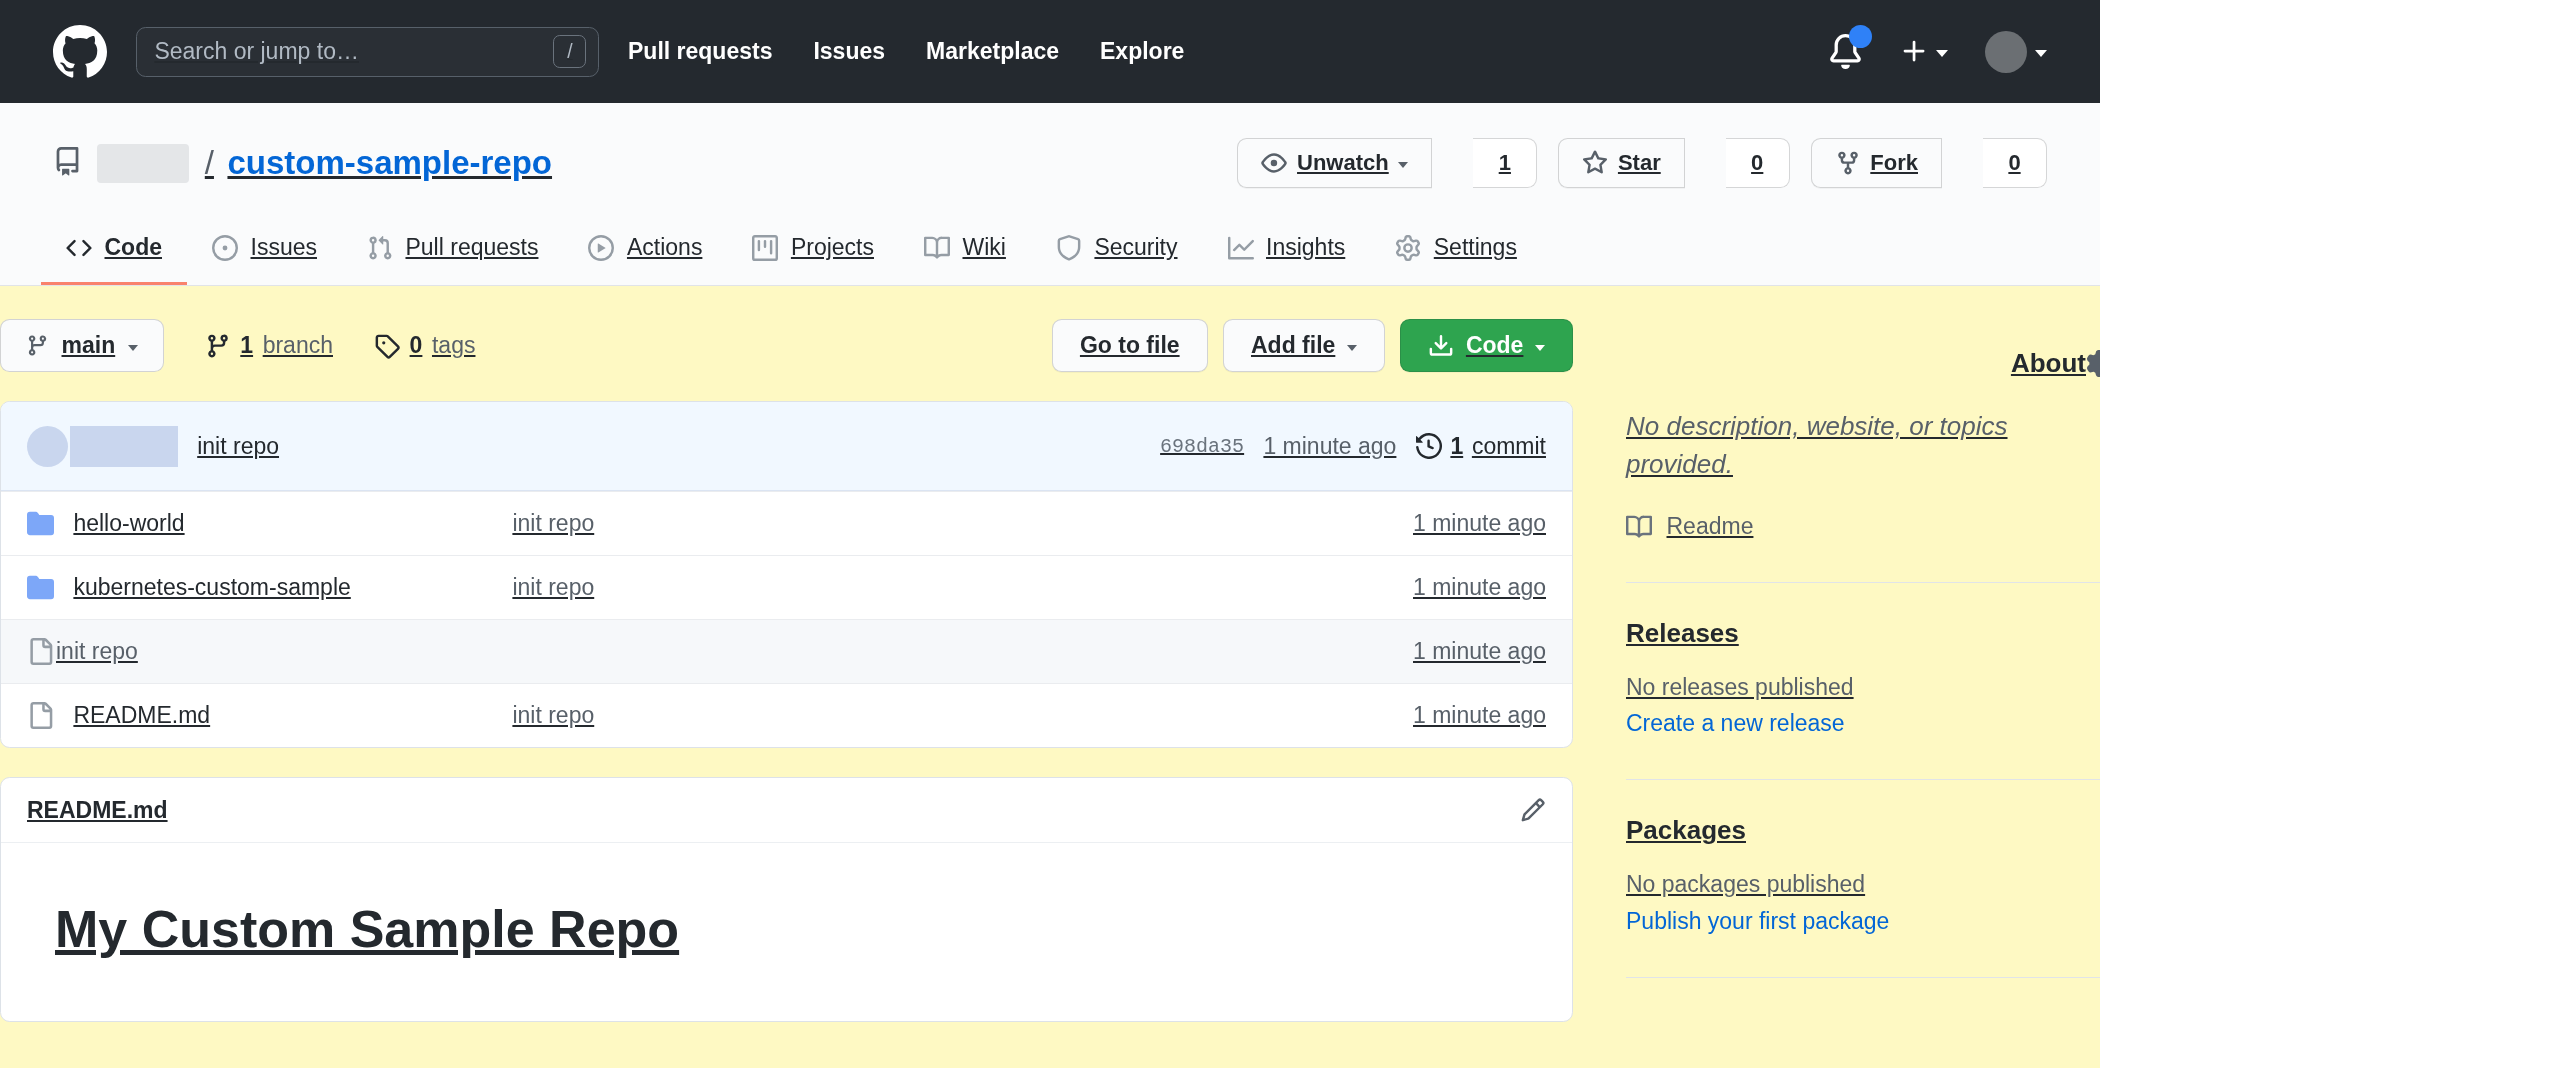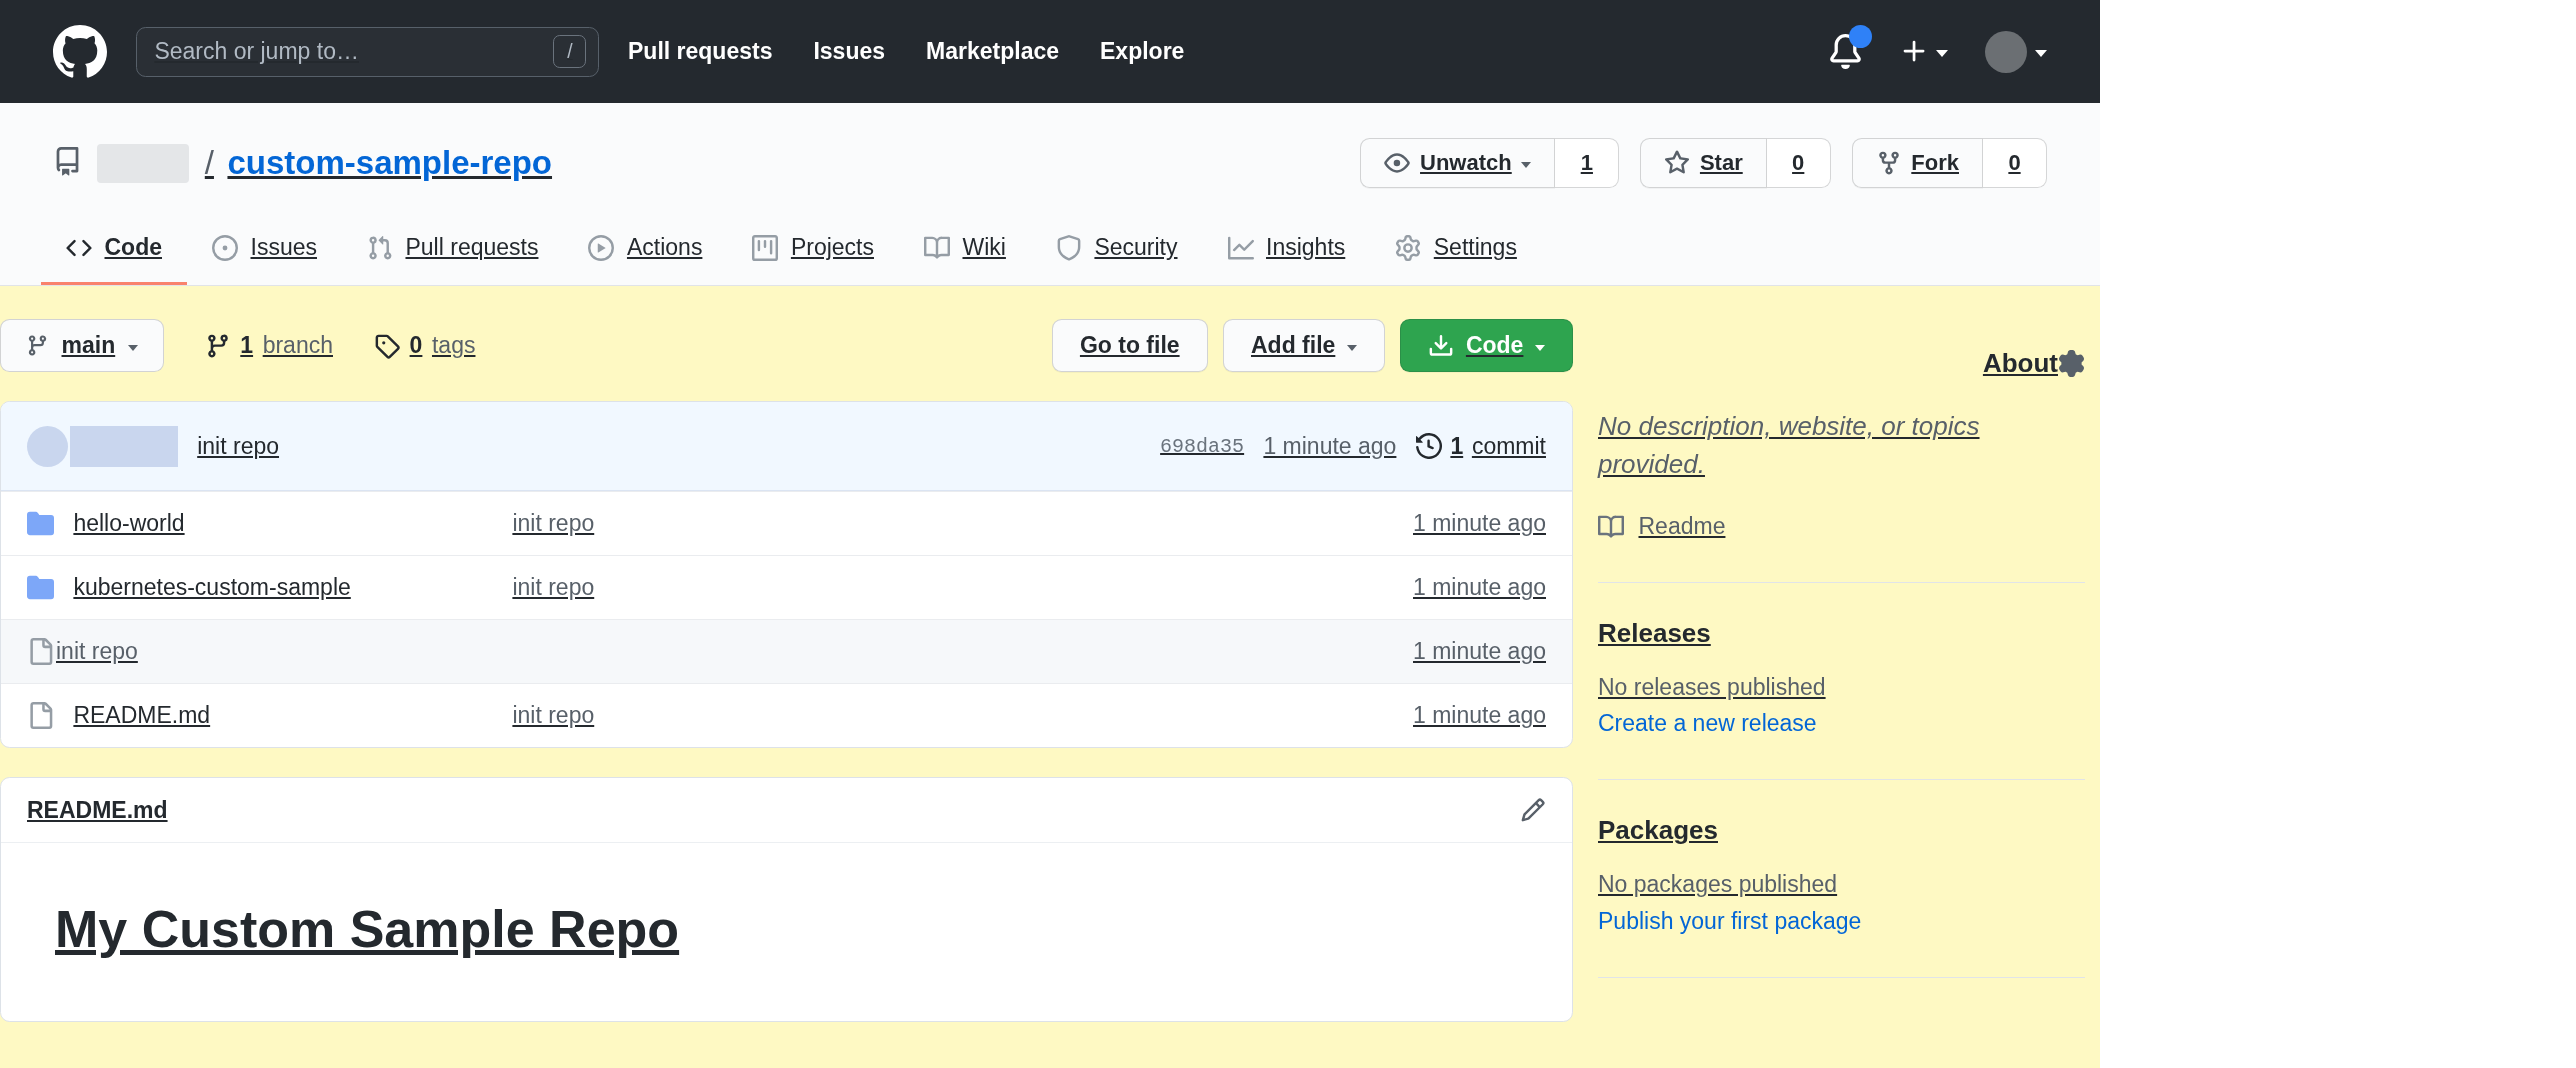--- a/index.html
+++ b/index.html
@@ -28,34 +28,34 @@
   .avatar { width:42px; height:42px; border-radius:50%; background:#6b6f73; }
 
   
   .repohead { background:#fafbfc; border-bottom:1px solid #e1e4e8; padding-top:35px; }
   .repohead-top { padding:0 53px; display:flex; align-items:center; }
   .repo-icon svg { fill:#586069; }
   .owner-redacted { width:92px; height:39px; background:#e4e6e8; border-radius:3.9px; margin:0 15.4px 0 15.4px; }
   .slash-sep { font-size:33px; color:#586069; margin-right:13.5px; }
   .repo-name { font-size:33px; font-weight:700; color:#0366d6; text-decoration:none; }
   .repo-actions { margin-left:auto; display:flex; gap:21px; }
-  .btn-group { display:flex; }
+  .btn-group { display:flex;gap:41px; }
   .btn-social { height:50px; display:flex; align-items:center; gap:9.6px; padding:0 23px; background:#fafbfc; border:1px solid rgba(27,31,35,0.18); border-radius:9.6px 0 0 9.6px; font-size:22px; font-weight:600; color:#24292e; cursor:pointer; box-shadow:0 1px 0 rgba(27,31,35,0.04); }
   .btn-social svg { fill:#586069; }
   .btn-social .caret { color:#586069; border-width:5.8px; border-top-width:6.8px; }
   .btn-count { min-width:64px; padding:0 19.3px; background:#fff; border:1px solid rgba(27,31,35,0.18); border-left:none; border-radius:0 9.6px 9.6px 0; font-size:22px; font-weight:600; display:flex; align-items:center; justify-content:center; }
 
   .tabs { margin-top:29px; padding:0 41px; display:flex; }
   .tab { display:flex; align-items:center; gap:12.5px; padding:17.4px 25px 21px; font-size:23px; color:#24292e; border-bottom:3.9px solid transparent; text-decoration:none; }
   .tab svg { fill:#959da5; }
   .tab.active { font-weight:700; border-bottom-color:#f9826c; }
   .tab.active svg { fill:#24292e; }
 
   
-  .container { width:2113px; margin:0 auto; padding-top:33px; display:flex; gap:25px; }
+  .container { width:2113px; margin:0 auto; padding-top:33px; display:flex; gap:53px; }
   .col-main { width:1573px; flex:none; }
 
   .toolbar { display:flex; align-items:center; margin-bottom:29px; }
   .branch-btn { height:53px; display:flex; align-items:center; gap:12.5px; padding:0 25px; background:#fafbfc; border:1px solid rgba(27,31,35,0.18); border-radius:9.6px; font-size:23px; font-weight:600; color:#24292e; cursor:pointer; }
   .branch-btn svg { fill:#586069; }
   .branch-btn .caret { color:#586069; border-width:5.8px; border-top-width:6.8px; }
   .counter-item { display:flex; align-items:center; gap:9.6px; margin-left:41px; font-size:23px; }
   .counter-item svg { fill:#24292e; }
   .counter-item strong { font-weight:700; }
   .counter-item .lbl { color:#586069; }

